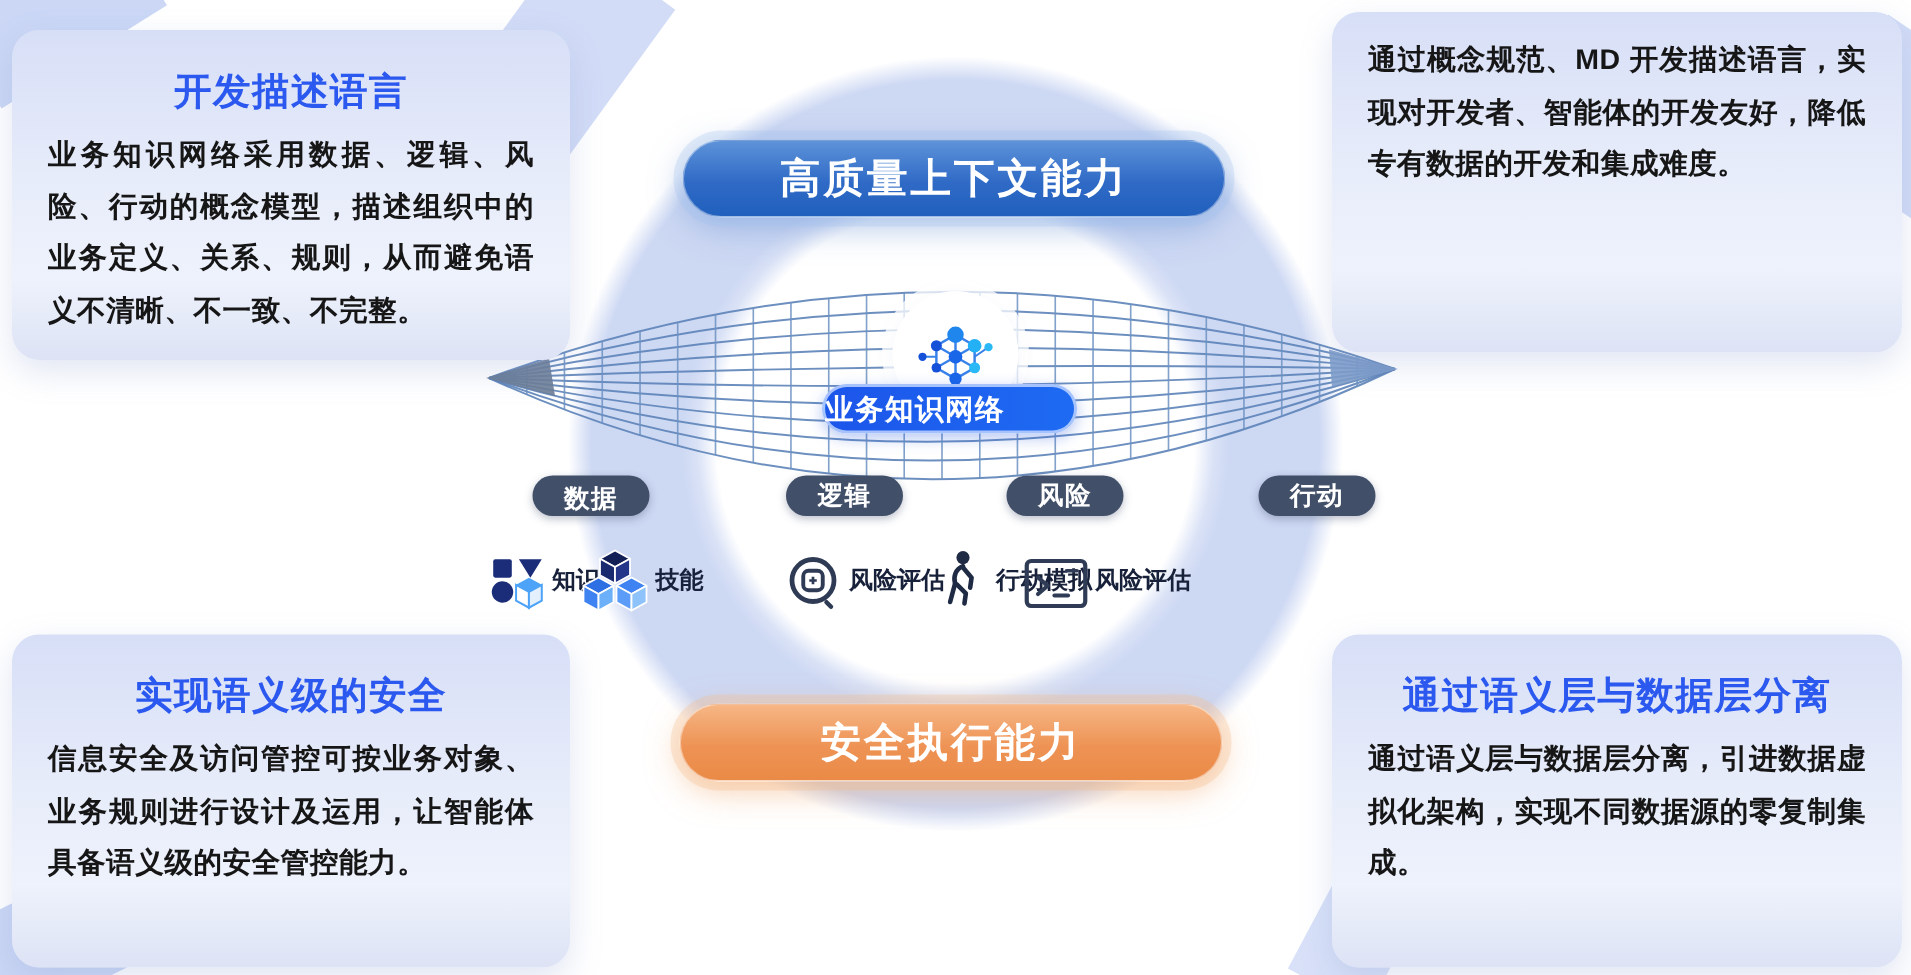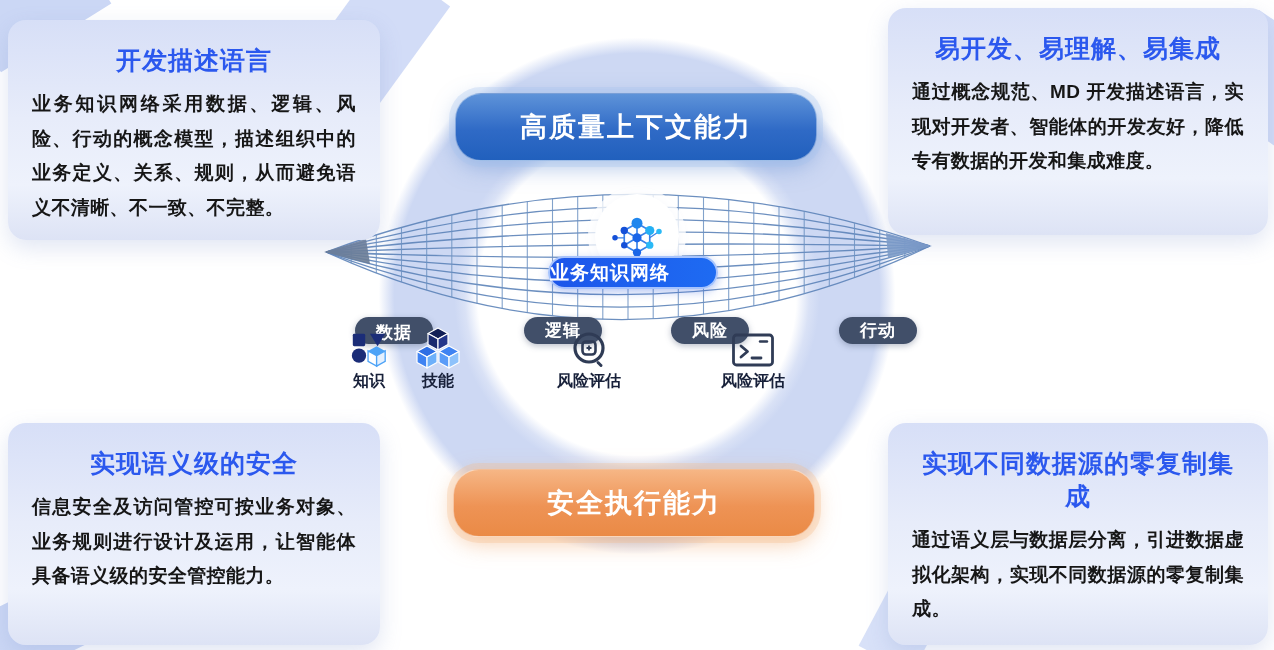--- a/index.html
+++ b/index.html
@@ -34,21 +34,21 @@
   .core-pill{
     position:absolute;z-index:4;left:548px;top:256px;width:170px;height:33px;border-radius:17px;
     background:linear-gradient(90deg,#1c55ea,#1e6bf2);
     border:2px solid rgba(190,212,255,.85);box-sizing:border-box;
     display:flex;align-items:center;justify-content:flex-start;
     color:#fff;font-size:19px;font-weight:700;letter-spacing:1px;
     box-shadow:0 3px 10px rgba(40,90,220,.35);
   }
   
   .cap-pill{
-    position:absolute;z-index:4;width:362px;height:68px;border-radius:26px;
+    position:absolute;z-index:4;width:362px;height:52px;border-radius:26px;
     display:flex;align-items:center;justify-content:center;
     color:#fff;font-size:27px;font-weight:700;letter-spacing:2px;box-sizing:border-box;
   }
   .cap-pill.blue{
     left:455px;top:93px;
     background:linear-gradient(180deg,#5e93d9 0%,#2f6ac6 55%,#2160bd 100%);
     border:1px solid rgba(255,255,255,.4);
     box-shadow:0 0 0 6px rgba(165,196,240,.30), 0 6px 22px rgba(95,140,210,.50);
   }
   .cap-pill.orange{
@@ -58,21 +58,21 @@
     box-shadow:0 0 0 6px rgba(246,190,140,.30), 0 6px 22px rgba(240,165,105,.55);
   }
   
   .cat-pill{
     position:absolute;z-index:4;top:317px;height:27px;padding:0 21px;border-radius:14px;
     background:#414f69;color:#fff;font-size:17px;font-weight:700;letter-spacing:1px;
     display:flex;align-items:center;justify-content:center;
     box-shadow:0 2px 6px rgba(60,75,105,.35);
   }
   .icon-item{
-    position:absolute;z-index:4;top:329px;display:flex;flex-direction:column;
+    position:absolute;z-index:4;top:358px;display:flex;
     align-items:center;justify-content:flex-end;gap:4px;height:60px;
   }
   .icon-box{height:40px;display:flex;align-items:flex-end;justify-content:center;}
   .icon-label{font-size:16px;font-weight:700;color:#18213a;white-space:nowrap;line-height:1;}
   
   .card{
     position:absolute;z-index:5;border-radius:18px;box-sizing:border-box;
     background:linear-gradient(180deg,#d7dff7 0%,#e7ecfa 45%,#eef2fc 75%,#dde3f5 100%);
     box-shadow:0 8px 22px rgba(120,140,200,.22);
     padding:16px 24px 0 24px;
@@ -227,45 +227,56 @@
       <svg width="40" height="40" viewBox="0 0 40 40" fill="none" stroke="#2f3b55">
         <circle cx="20" cy="19" r="14" stroke-width="3.2"></circle>
         <rect x="13.5" y="12.5" width="13" height="13" rx="3.5" stroke-width="2.6"></rect>
         <path d="M17.5 19h5 M20 16.5v5" stroke-width="1.8"></path>
         <path d="M29 33.5l3 3" stroke-width="3" stroke-linecap="round"></path>
       </svg>
     </div>
     <div class="icon-label">风险评估</div>
   </div>
 
+  <div class="icon-item" style="left:646px;width:82px;">
+    <div class="icon-box">
+      <svg width="36" height="42" viewBox="0 0 36 44" fill="none" stroke="#1f2a44" stroke-width="3.2" stroke-linecap="round" stroke-linejoin="round">
+        <circle cx="18" cy="6" r="4.6" fill="#1f2a44" stroke="none"></circle>
+        <path d="M18 12 C13 14 11 19 12.5 24"></path>
+        <path d="M18 13 L24 20 L23 27"></path>
+        <path d="M12.5 24 L9 37"></path>
+        <path d="M14 25 L20 31 L19 38"></path>
+      </svg>
+    </div>
+    <div class="icon-label">行动模拟</div>
+  </div>
 
   <div class="icon-item" style="left:712px;width:82px;">
     <div class="icon-box">
       <svg width="44" height="38" viewBox="0 0 44 38" fill="none" stroke="#303c56" stroke-width="2.8" stroke-linecap="round" stroke-linejoin="round">
         <rect x="2.5" y="4" width="39" height="30" rx="3"></rect>
         <path d="M29 10.5h7" stroke-width="2.4"></path>
         <path d="M10 15l6.5 5.5L10 26"></path>
         <path d="M21 27h9"></path>
       </svg>
     </div>
     <div class="icon-label">风险评估</div>
   </div>
 
 
 
   <div class="card tl">
     <div class="card-title">开发描述语言</div>
     <div class="card-body">业务知识网络采用数据、逻辑、风险、行动的概念模型，描述组织中的业务定义、关系、规则，从而避免语义不清晰、不一致、不完整。</div>
   </div>
   <div class="card tr">
-    <div class="card-title">易开发、易理解、易集成</div>
     <div class="card-body">通过概念规范、MD 开发描述语言，实现对开发者、智能体的开发友好，降低专有数据的开发和集成难度。</div>
   </div>
   <div class="card bl">
     <div class="card-title">实现语义级的安全</div>
     <div class="card-body">信息安全及访问管控可按业务对象、业务规则进行设计及运用，让智能体具备语义级的安全管控能力。</div>
   </div>
   <div class="card br">
-    <div class="card-title">实现不同数据源的零复制集成</div>
+    <div class="card-title">通过语义层与数据层分离</div>
     <div class="card-body">通过语义层与数据层分离，引进数据虚拟化架构，实现不同数据源的零复制集成。</div>
   </div>
 
 </div>
 
 </body></html>

